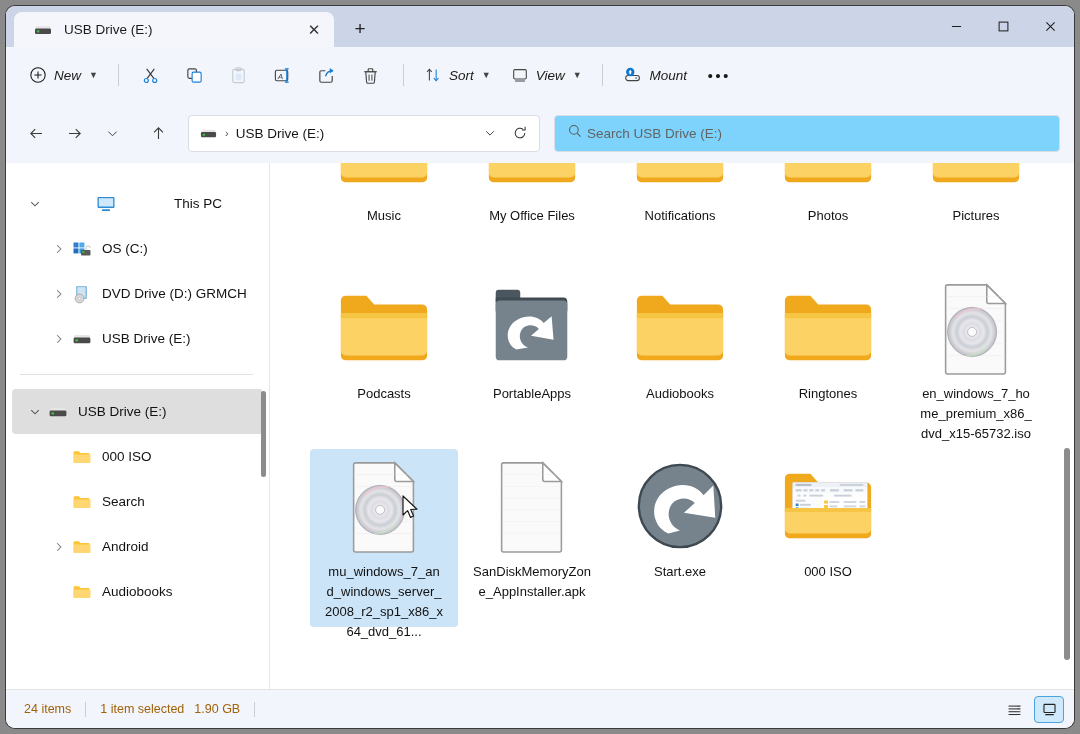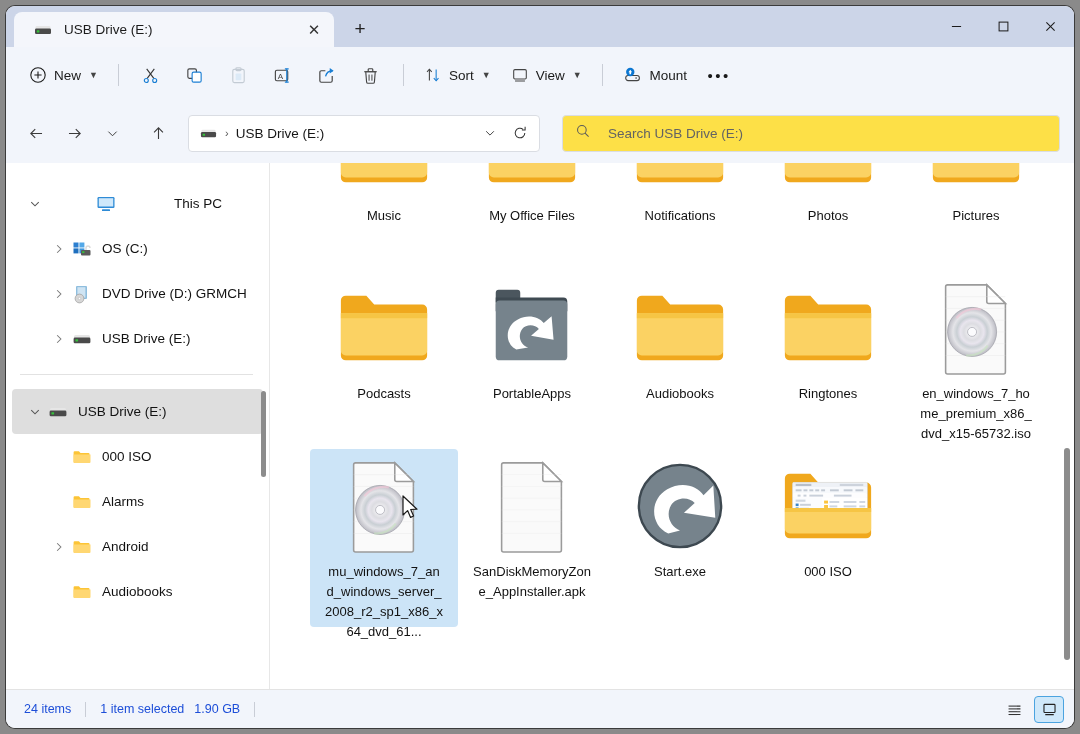--- a/index.html
+++ b/index.html
@@ -83,20 +83,21 @@
   }
   .tb-btn {
     height: 36px;
     border-radius: 5px;
     display: flex; align-items: center; justify-content: center;
     padding: 0 9px;
     gap: 7px;
     color: #1a1a1a;
     font-size: 13.5px;
     white-space: nowrap;
+    font-style: italic;
   }
   .tb-btn.icononly { width: 42px; padding: 0; }
   .tb-sep { width: 1px; height: 22px; background: #c9cdd6; margin: 0 9px; }
   .chev { font-size: 9px; color: #444; margin-left: 1px; }
   .ellipsis { letter-spacing: 2.5px; font-size: 15px; color: #1a1a1a; }
 
   
   .addressrow {
     height: 60px;
     background: #f2f5fb;
@@ -126,27 +127,27 @@
   .crumb-sep { color: #555; font-size: 11px; margin: 0 7px 0 8px; }
   .crumb-text { font-size: 13.5px; color: #161616; flex: 1 1 auto; }
   .ab-btn {
     width: 30px; height: 30px;
     display: flex; align-items: center; justify-content: center;
     border-radius: 4px; color: #333;
   }
   .searchbox {
     flex: 1 1 auto;
     height: 37px;
-    margin-left: 20px;
-    background: #fde047;
+    margin-left: 12px;
+    background: #7dd3fc;
     border: 1px solid #dadde3;
     border-radius: 4px;
     display: flex; align-items: center;
     padding: 0 12px;
-    gap: 17px;
+    gap: 4px;
   }
   .search-ph { font-size: 13.5px; color: #636363; }
 
   
   .bodyrow { flex: 1 1 auto; display: flex; min-height: 0; position: relative; }
 
   
   .sidebar {
     width: 264px;
     flex: 0 0 264px;
@@ -230,21 +231,21 @@
   
   .statusbar {
     height: 39px;
     flex: 0 0 auto;
     background: #f2f5fb;
     border-top: 1px solid #e3e3e3;
     display: flex;
     align-items: center;
     padding: 0 10px 0 18px;
   }
-  .st-text { font-size: 12.5px; color: #1d4ed8; }
+  .st-text { font-size: 12.5px; color: #a16207; }
   .st-sep { width: 1px; height: 15px; background: #c9cdd6; margin: 0 14px; }
   .st-right { margin-left: auto; display: flex; align-items: center; gap: 5px; }
   .vw-btn {
     width: 30px; height: 27px;
     display: flex; align-items: center; justify-content: center;
     border-radius: 4px;
   }
   .vw-btn.active { background: #cfe8fa; border: 1px solid #4aa3e0; }
 </style>
 </head>
@@ -540,21 +541,21 @@
             <span class="tree-label">000 ISO</span>
           </div>
           <div class="tree-item" style="padding-left: 34px;">
             <span class="tw-spacer"></span>
             <span class="tree-icon">
               <svg viewBox="0 0 20 20" width="20" height="20">
                 <path d="M1.6 5.2 a1 1 0 0 1 1 -1 h4.3 l1.6 1.7 h8 a1 1 0 0 1 1 1 V15 a1 1 0 0 1 -1 1 H2.6 a1 1 0 0 1 -1 -1 Z" fill="#fcc436"></path>
                 <path d="M1.6 7.6 h16.9 V15 a1 1 0 0 1 -1 1 H2.6 a1 1 0 0 1 -1 -1 Z" fill="#ffd772"></path>
               </svg>
             </span>
-            <span class="tree-label">Alarms</span>
+            <span class="tree-label">Search</span>
           </div>
           <div class="tree-item" style="padding-left: 34px;">
             <span class="twisty">
               <svg viewBox="0 0 16 16" width="12" height="12">
                 <path d="M5.5 3 L10.5 8 L5.5 13" fill="none" stroke="#777" stroke-width="1.35"></path>
               </svg>
             </span>
             <span class="tree-icon">
               <svg viewBox="0 0 20 20" width="20" height="20">
                 <path d="M1.6 5.2 a1 1 0 0 1 1 -1 h4.3 l1.6 1.7 h8 a1 1 0 0 1 1 1 V15 a1 1 0 0 1 -1 1 H2.6 a1 1 0 0 1 -1 -1 Z" fill="#fcc436"></path>

